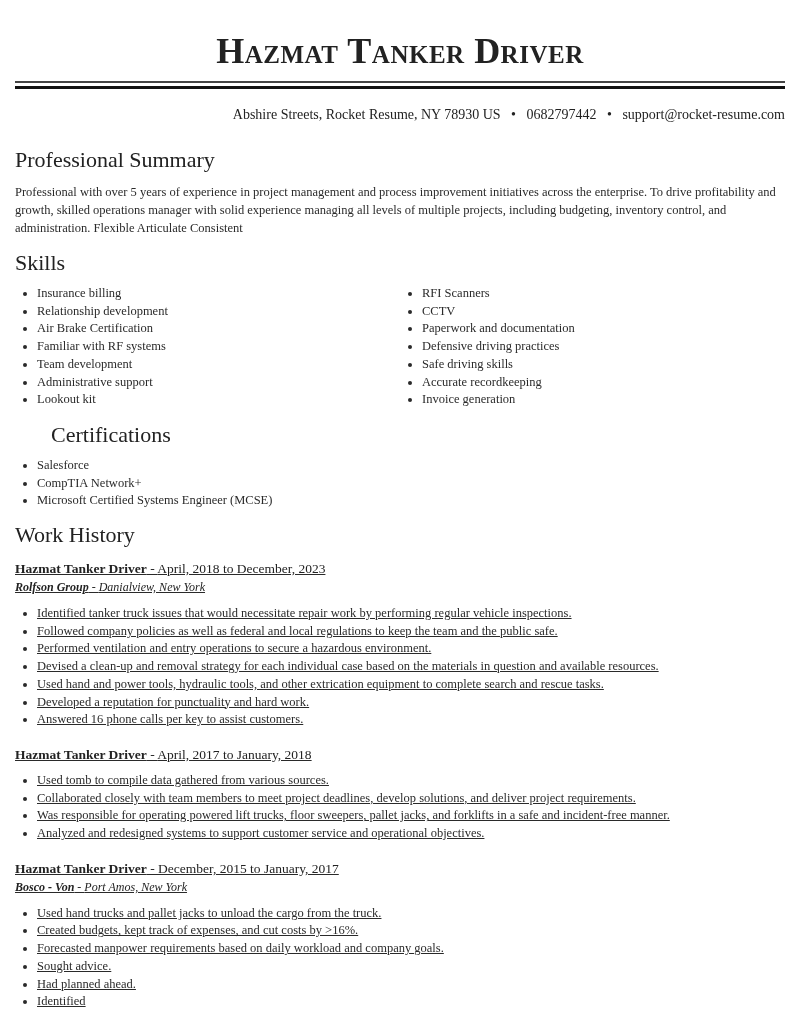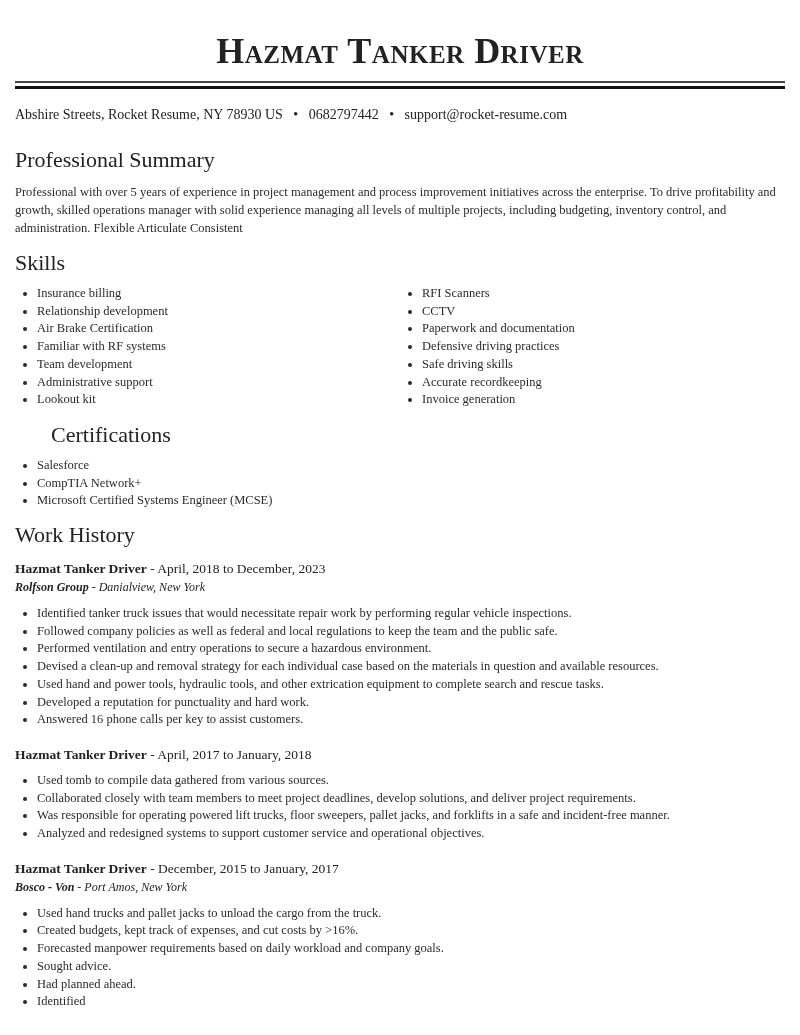--- a/index.html
+++ b/index.html
@@ -19,21 +19,21 @@
       letter-spacing: 0.5px;
       color: #222;
       margin: 0;
       padding-top: 28px;
       height: 46px;
       line-height: 46px;
     }
     .rule-top { margin-top: 7px; height: 2px; background: #444; }
     .rule-bottom { margin-top: 3px; height: 3px; background: #111; }
     .contact {
-      text-align: left;
+      text-align: right;
       font-size: 14px;
       margin-top: 17px;
       color: #222;
       line-height: 18px;
     }
     .contact .sep { margin: 0 7px; }
     h2 {
       font-weight: normal;
       font-size: 22px;
       margin: 0;
@@ -48,21 +48,21 @@
       color: #2a2a2a;
     }
     .skills-h { margin-top: 12px; }
     .skills { display: flex; margin-top: 8px; }
     .skills ul { width: 364px; }
     ul { margin: 0; padding-left: 22px; list-style: disc; }
     li { font-size: 12.5px; line-height: 17.7px; color: #2a2a2a; }
     .cert-h { margin-top: 12px; margin-left: 36px; }
     .certs { margin-top: 8px; }
     .work-h { margin-top: 11px; }
-    .job { margin-top: 10px; }
+    .job { margin-top: 10px; text-decoration: underline; }
     .job + .job { margin-top: 16px; }
     .job-title-line { font-size: 13.5px; line-height: 19px; color: #222; }
     .job-title-line b { font-weight: bold; }
     .job-company-line { font-size: 12px; line-height: 19px; font-style: italic; color: #222; }
     .job-company-line b { font-weight: bold; }
     .job ul { margin-top: 8px; }
   </style>
 </head>
 <body>
 

